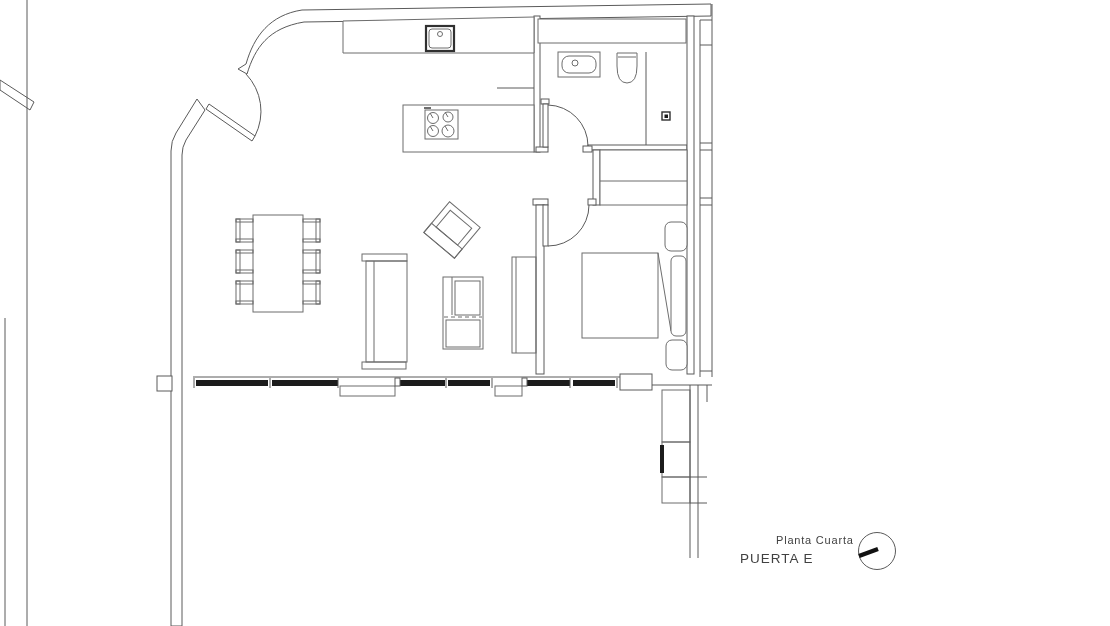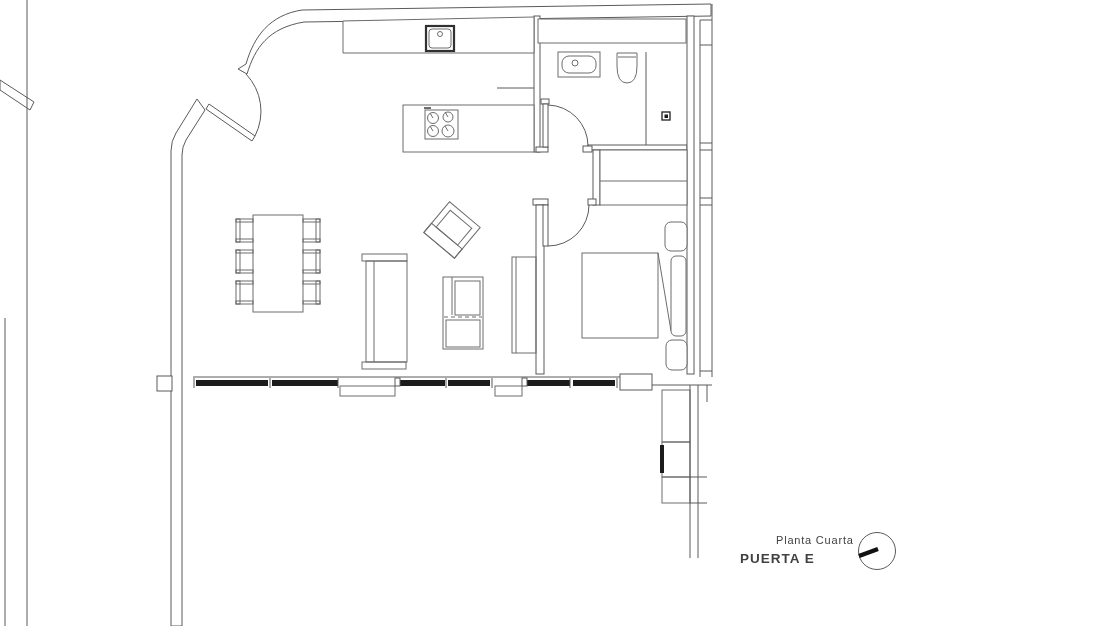--- a/index.html
+++ b/index.html
@@ -15,21 +15,21 @@
   
   .w{stroke:var(--wall-line);stroke-width:1;fill:none;}
   .wf{stroke:var(--wall-line);stroke-width:1;fill:#ffffff;}
   .f{stroke:var(--furniture-line);stroke-width:1;fill:#ffffff;}
   .fn{stroke:var(--furniture-line);stroke-width:1;fill:none;}
   .d{stroke:var(--dark-line);stroke-width:2.2;fill:none;}
   .dthin{stroke:var(--dark-line);stroke-width:1.4;fill:none;}
   .blk{fill:var(--window-glazing);stroke:none;}
   .dash{stroke:var(--furniture-line);stroke-width:1;fill:none;stroke-dasharray:4 3;}
   .title-line1{position:absolute;left:740px;top:534px;font-size:11px;letter-spacing:.8px;color:var(--label-text);margin-left:36px;}
-  .title-line2{position:absolute;left:740px;top:551px;font-size:13.5px;letter-spacing:1px;color:var(--label-text);font-weight:bold;}
+  .title-line2{position:absolute;left:740px;top:551px;font-size:13.5px;letter-spacing:1px;color:var(--label-text);}
 </style>
 </head>
 <body>
 
 <div class="canvas">
   <svg width="1110" height="626" viewBox="0 0 1110 626">
 
     <g>
 
       <path class="wf" d="M711,4 L302,10 C270,15 254,36 246,64 L238,69 L247,74 C255,48 268,28 304,22 L711,16 Z"></path>

